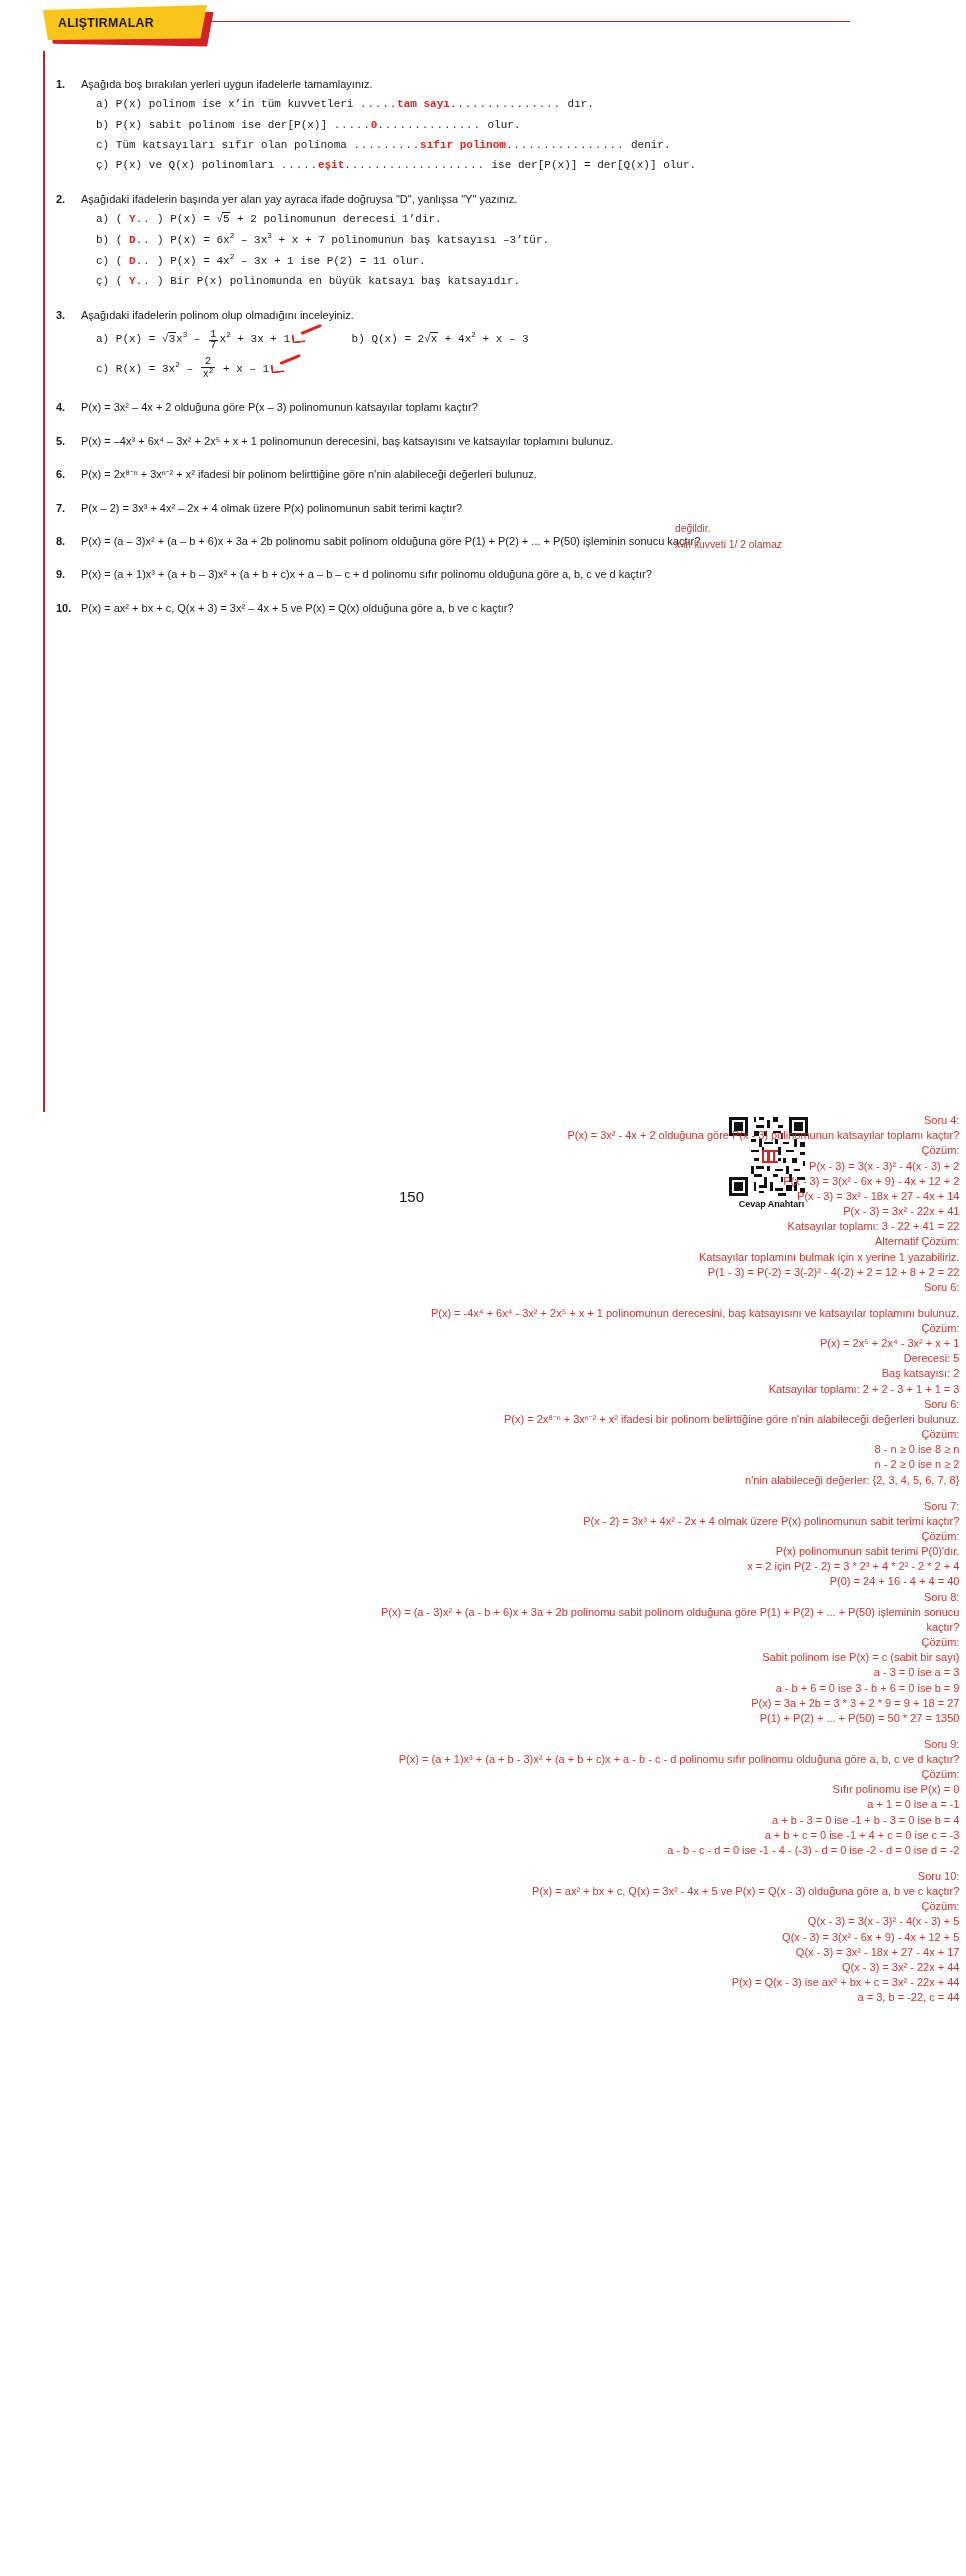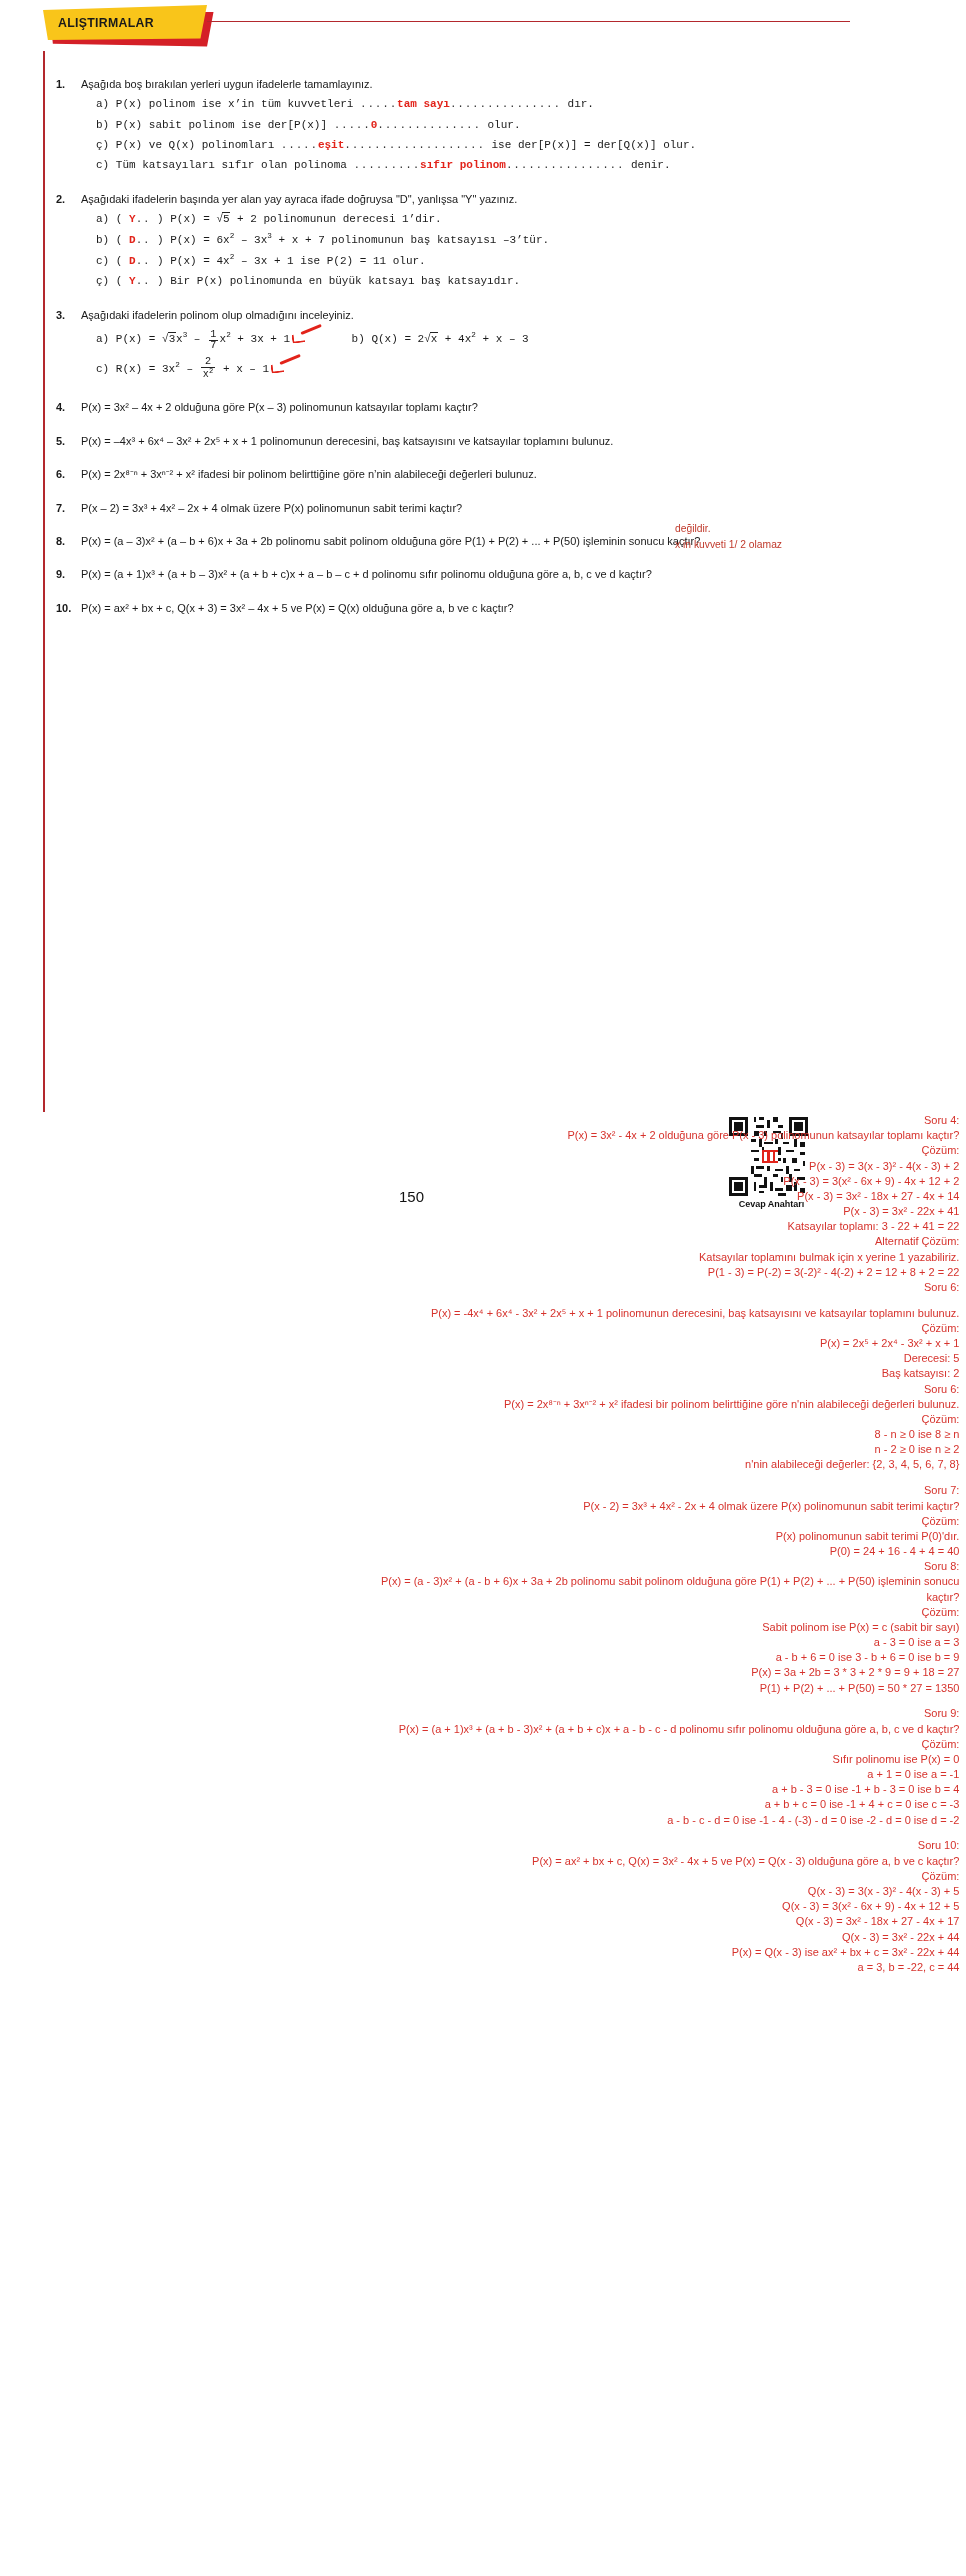--- a/index.html
+++ b/index.html
@@ -122,30 +122,30 @@
             <span class="dots">.....</span><span class="ansb">tam sayı</span><span class="dots">...............</span>
             <span>dır.</span>
           </span>
           <span class="sub">
             <span>b)</span>
             <span>P(x) sabit polinom ise der[P(x)]</span>
             <span class="dots">.....</span><span class="ansb">0</span><span class="dots">..............</span>
             <span>olur.</span>
           </span>
           <span class="sub">
+            <span>c)</span>
+            <span>Tüm katsayıları sıfır olan polinoma</span>
+            <span class="dots">.........</span><span class="ansb">sıfır polinom</span><span class="dots">................</span>
+            <span>denir.</span>
+          </span>
+          <span class="sub">
             <span>ç)</span>
             <span>P(x) ve Q(x) polinomları</span>
             <span class="dots">.....</span><span class="ansb">eşit</span><span class="dots">...................</span>
             <span>ise der[P(x)] = der[Q(x)] olur.</span>
-          </span>
-          <span class="sub">
-            <span>c)</span>
-            <span>Tüm katsayıları sıfır olan polinoma</span>
-            <span class="dots">.........</span><span class="ansb">sıfır polinom</span><span class="dots">................</span>
-            <span>denir.</span>
           </span>
         </div>
       </div>
 
       <div class="q">
         <div class="q-num">2.</div>
         <div class="q-body">
           <div>Aşağıdaki ifadelerin başında yer alan yay ayraca ifade doğruysa "D", yanlışsa "Y" yazınız.</div>
           <span class="sub">
             <span>a)</span>
@@ -321,31 +321,33 @@
       <div class="sol-line">Alternatif Çözüm:</div>
       <div class="sol-line">Katsayılar toplamını bulmak için x yerine 1 yazabiliriz.</div>
       <div class="sol-line">P(1 - 3) = P(-2) = 3(-2)² - 4(-2) + 2 = 12 + 8 + 2 = 22</div>
       <div class="sol-line">Soru 6:</div>
       <div class="sol-gap"></div>
       <div class="sol-line">P(x) = -4x⁴ + 6x⁴ - 3x² + 2x⁵ + x + 1 polinomunun derecesini, baş katsayısını ve katsayılar toplamını bulunuz.</div>
       <div class="sol-line">Çözüm:</div>
       <div class="sol-line">P(x) = 2x⁵ + 2x⁴ - 3x² + x + 1</div>
       <div class="sol-line">Derecesi: 5</div>
       <div class="sol-line">Baş katsayısı: 2</div>
+      <div class="sol-line">Katsayılar toplamı: 2 + 2 - 3 + 1 + 1 = 3</div>
       <div class="sol-line">Soru 6:</div>
       <div class="sol-line">P(x) = 2x⁸⁻ⁿ + 3xⁿ⁻² + x² ifadesi bir polinom belirttiğine göre n'nin alabileceği değerleri bulunuz.</div>
       <div class="sol-line">Çözüm:</div>
       <div class="sol-line">8 - n ≥ 0 ise 8 ≥ n</div>
       <div class="sol-line">n - 2 ≥ 0 ise n ≥ 2</div>
       <div class="sol-line">n'nin alabileceği değerler: {2, 3, 4, 5, 6, 7, 8}</div>
       <div class="sol-gap"></div>
       <div class="sol-line">Soru 7:</div>
       <div class="sol-line">P(x - 2) = 3x³ + 4x² - 2x + 4 olmak üzere P(x) polinomunun sabit terimi kaçtır?</div>
       <div class="sol-line">Çözüm:</div>
       <div class="sol-line">P(x) polinomunun sabit terimi P(0)'dır.</div>
+      <div class="sol-line">x = 2 için P(2 - 2) = 3 * 2³ + 4 * 2² - 2 * 2 + 4</div>
       <div class="sol-line">P(0) = 24 + 16 - 4 + 4 = 40</div>
       <div class="sol-line">Soru 8:</div>
       <div class="sol-line">P(x) = (a - 3)x² + (a - b + 6)x + 3a + 2b polinomu sabit polinom olduğuna göre P(1) + P(2) + ... + P(50) işleminin sonucu</div>
       <div class="sol-line">kaçtır?</div>
       <div class="sol-line">Çözüm:</div>
       <div class="sol-line">Sabit polinom ise P(x) = c (sabit bir sayı)</div>
       <div class="sol-line">a - 3 = 0 ise a = 3</div>
       <div class="sol-line">a - b + 6 = 0 ise 3 - b + 6 = 0 ise b = 9</div>
       <div class="sol-line">P(x) = 3a + 2b = 3 * 3 + 2 * 9 = 9 + 18 = 27</div>
       <div class="sol-line">P(1) + P(2) + ... + P(50) = 50 * 27 = 1350</div>

